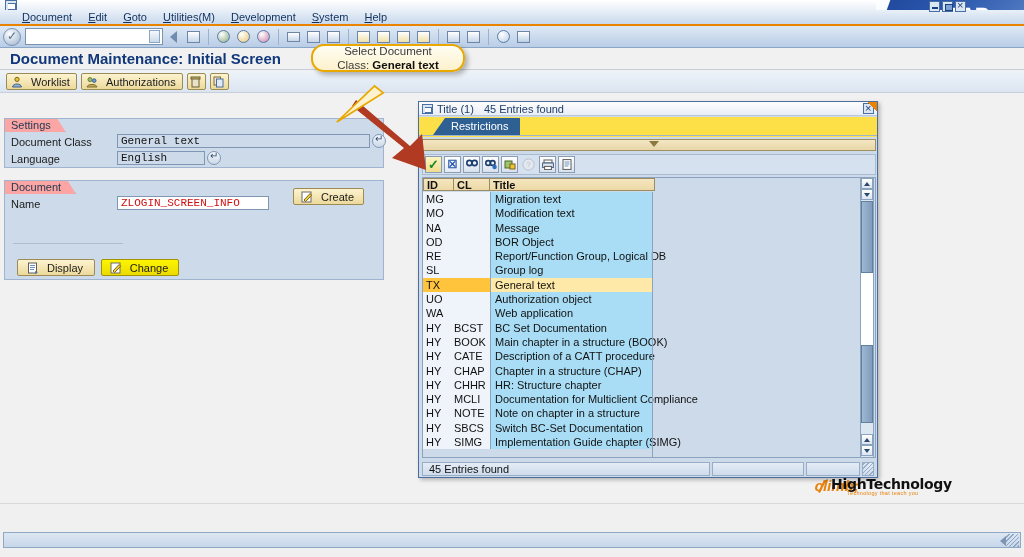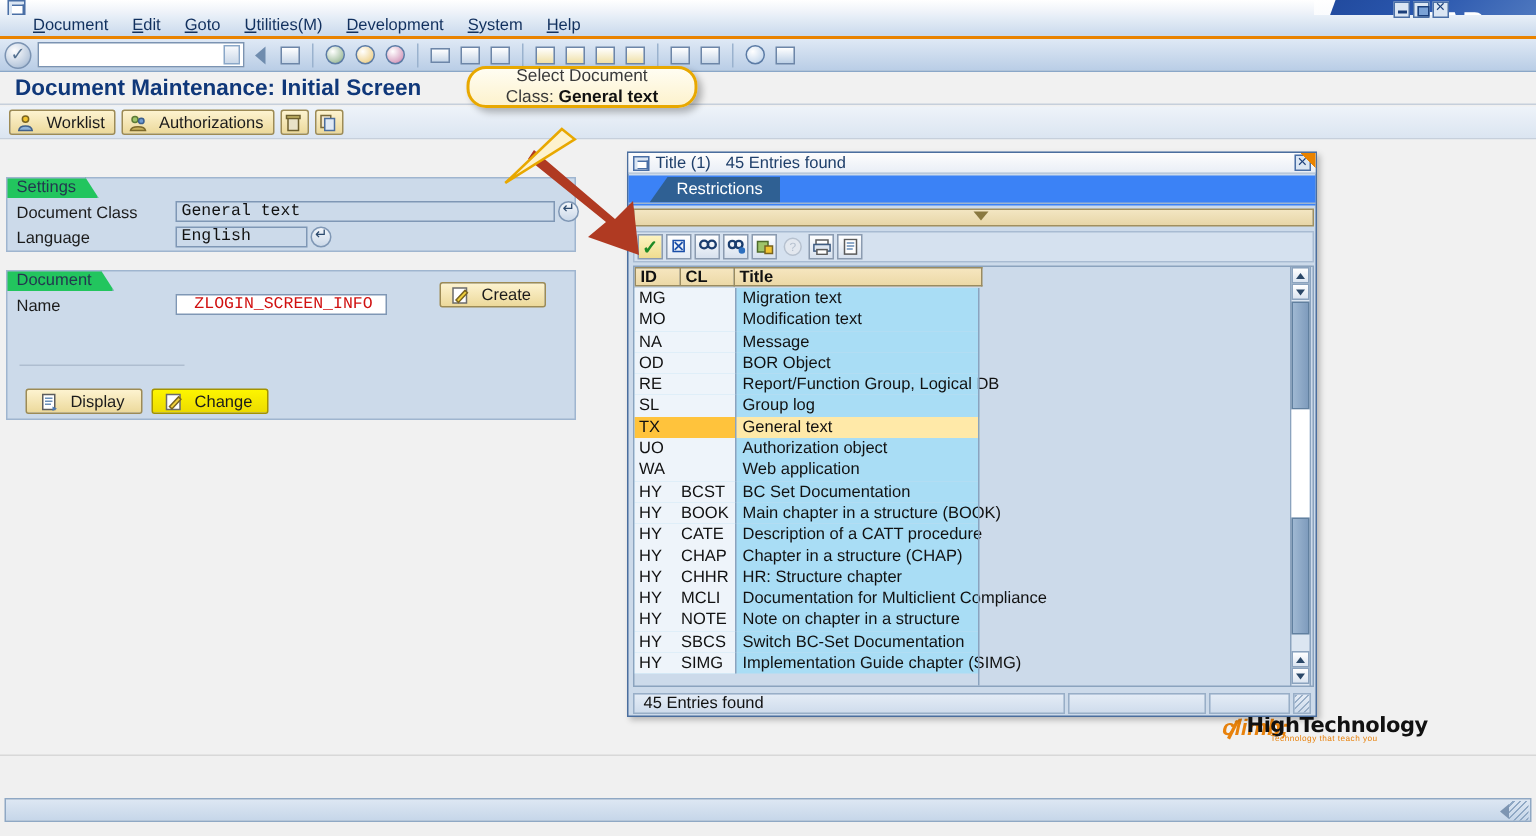--- a/index.html
+++ b/index.html
@@ -126,21 +126,21 @@
   }
   .btn.sq { padding:0 2px; width:19px; justify-content:center; }
   .ico { width:12px; height:12px; flex:none; position:relative; display:inline-block; }
 
   
   .panel {
     position:absolute; background:#ccdaea; border:1px solid #9fb5cf;
   }
   .panel-tab {
     position:absolute; left:-1px; top:-1px; height:14px;
-    background:#22c55e; border:1px solid #9fb5cf; border-bottom:none;
+    background:#fca5a5; border:1px solid #9fb5cf; border-bottom:none;
     padding:0 14px 0 6px; font-size:11px; line-height:13px; color:#23384f;
     clip-path: polygon(0 0, calc(100% - 9px) 0, 100% 100%, 0 100%);
   }
   .fld-label { position:absolute; font-size:11px; color:#1b1b1b; white-space:nowrap; }
   .inp {
     position:absolute; height:14px; background:#ccdaea;
     border:1px solid #7f97b5; font-size:11px;
     font-family:"Liberation Mono", monospace;
     padding-left:3px; line-height:13px; color:#111;
   }
@@ -194,21 +194,21 @@
     position:absolute; right:3px; top:1px; width:11px; height:11px;
     border:1px solid #4a6fa5; background:#dbe6f3;
   }
   .dlg-close:after{content:"\00d7";position:absolute;left:1px;top:-3px;font-size:11px;color:#1b3f7a;}
   .dlg-corner{
     position:absolute; right:0; top:0; width:14px; height:14px;
     background:linear-gradient(225deg,#e98300 0 7px, transparent 7px);
   }
   .tabstrip {
     position:absolute; left:0; top:15px; width:100%; height:20px;
-    background:#3b82f6;
+    background:#fde047;
   }
   .tab-active {
     position:absolute; left:14px; top:1px; height:17px;
     background:#2f6093; color:#fff; font-size:11px; line-height:17px;
     padding:0 12px 0 18px;
     clip-path: polygon(12px 0, 100% 0, 100% 100%, 0 100%);
   }
   .tab-rule{ position:absolute; left:0; bottom:1px; width:100%; height:1px; background:#9fb5cf;}
   .restrict-bar{
     position:absolute; left:3px; top:37px; width:454px; height:12px;
@@ -472,21 +472,21 @@
     <div class="inp" style="left:112px;top:15px;width:253px;">General text</div>
     <div class="ddbtn" style="left:367px;top:15px;"></div>
     <div class="fld-label" style="left:6px;top:34px;">Language</div>
     <div class="inp" style="left:112px;top:32px;width:88px;">English</div>
     <div class="ddbtn" style="left:202px;top:32px;"></div>
   </div>
 
   <div class="panel" style="left:4px;top:180px;width:380px;height:100px;">
     <div class="panel-tab">Document</div>
     <div class="fld-label" style="left:6px;top:17px;">Name</div>
-    <div class="inp white" style="left:112px;top:15px;width:141px;text-align:center;">ZLOGIN_SCREEN_INFO</div>
+    <div class="inp white" style="left:112px;top:15px;width:152px;">ZLOGIN_SCREEN_INFO</div>
     <div class="btn" style="position:absolute;left:288px;top:7px;width:71px;justify-content:center;">
       <span class="ico">
         <svg width="12" height="12" viewBox="0 0 12 12">
             <rect x="1" y="1" width="9" height="10" fill="#fff" stroke="#6b6b6b"></rect>
             <path d="M3 9 L9 2.6 L10.6 4.2 L4.6 10.6 Z" fill="#f2d23d" stroke="#7a6420"></path>
           </svg>
       </span>
       <span>Create</span>
     </div>
     <div class="hr-thin" style="left:8px;top:62px;width:110px;"></div>

